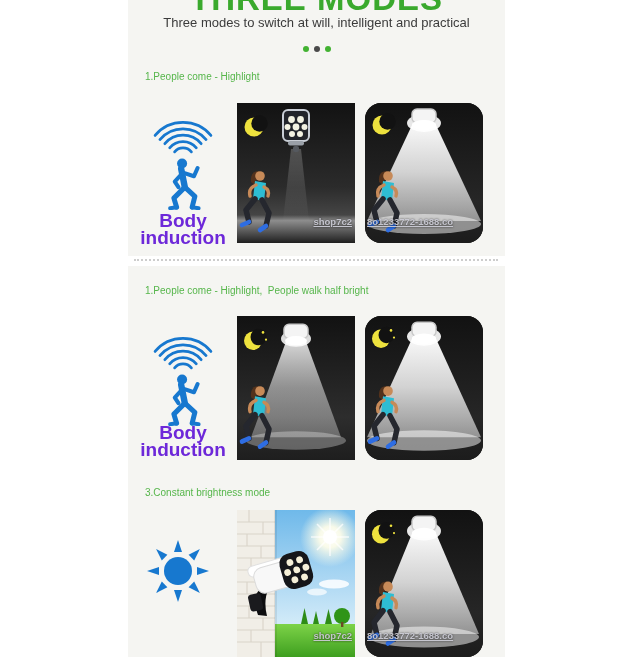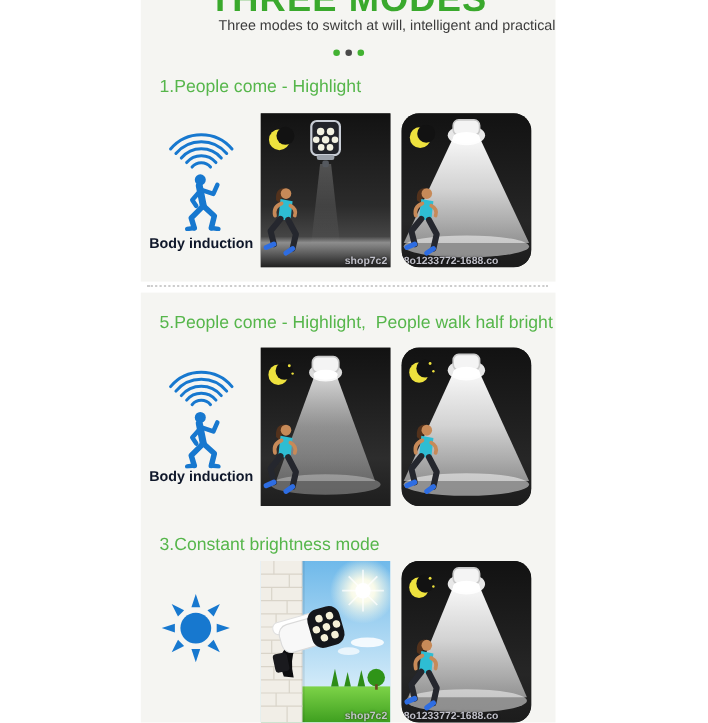--- a/index.html
+++ b/index.html
@@ -11,61 +11,61 @@
   .panel{position:absolute;left:128px;width:377px;background:#f5f5f2;overflow:hidden;}
   .panel-1{top:0;height:256px;}
   .panel-2{top:266px;height:391px;}
   .divider{position:absolute;left:134px;width:364px;top:259px;border-top:2px dotted #cdcdcd;}
 
   .big-title{
     position:absolute;top:-20px;left:0;width:100%;text-align:center;
     font-size:33px;font-weight:800;letter-spacing:1px;color:#3aa92d;white-space:nowrap;
   }
   .subtitle{
-    position:absolute;top:15px;left:0;width:100%;text-align:right;
+    position:absolute;top:15px;left:0;width:100%;text-align:center;
     font-size:13px;color:#3b3b3b;
   }
   .dots{position:absolute;top:43px;left:0;width:100%;text-align:center;line-height:8px;}
   .dots i{display:inline-block;width:6px;height:6px;border-radius:50%;margin:0 2.5px;}
   .dots .g{background:#42b232;}
   .dots .d{background:#4a4a4a;}
 
   .sec-heading{
     position:absolute;left:17px;
-    font-size:16px;color:#56b64b;white-space:pre;
+    font-size:10px;color:#56b64b;white-space:pre;
   }
   .h-1{top:71px;}
   .h-2{top:19px;}
   .h-3{top:221px;}
 
   .icon-svg{position:absolute;display:block;}
   .sensor-1{left:14px;top:106px;width:82px;height:104px;}
   .sensor-2{left:14px;top:56px;width:82px;height:104px;}
   .sun-3{left:18px;top:273px;width:64px;height:64px;}
   .icon-label{
     position:absolute;left:0;width:110px;text-align:center;
-    font-size:13px;font-weight:bold;color:#0f172a;line-height:17px;
+    font-size:19px;font-weight:bold;color:#6d28d9;line-height:17px;
   }
   .lbl-1{top:212px;}
   .lbl-2{top:158px;}
   .lbl-3{top:343px;}
 
   .scene{position:absolute;width:118px;overflow:hidden;background:#121212;}
   .scene svg{display:block;width:100%;height:100%;}
   .r1{top:103px;height:140px;}
   .r2{top:50px;height:144px;}
   .r3{top:244px;height:147px;}
   .col-a{left:109px;}
   .col-b{left:237px;border-radius:16px;}
   .scene-day{background:#cfe9f8;}
 
   .wm{
-    position:absolute;bottom:0;
+    position:absolute;bottom:16px;
     font-size:9.5px;font-weight:bold;color:rgba(206,206,216,0.92);
-    text-shadow:0 0 2px rgba(0,0,0,0.7);white-space:nowrap;
+    text-shadow:0 0 2px rgba(0,0,0,0.7);white-space:nowrap;text-decoration:underline;
   }
   .wm-r{right:3px;}
   .wm-l{left:2px;}
 </style>
 </head>
 <body>
 
 <div class="panel panel-1">
 
   <div class="big-title">THREE MODES</div>
@@ -179,21 +179,21 @@
       </g>
     </svg>
     <div class="wm wm-l">8o1233772-1688.co</div>
   </div>
 </div>
 
 <div class="divider"></div>
 
 <div class="panel panel-2">
 
-  <div class="sec-heading h-2">5.People come - Highlight,  People walk half bright</div>
+  <div class="sec-heading h-2">1.People come - Highlight,  People walk half bright</div>
 
   <svg class="icon-svg sensor-2" viewBox="0 0 82 114">
     <g stroke="#1778cf" stroke-width="3" fill="none" stroke-linecap="round">
       <path d="M31.8,50.3 A12 12 0 0 1 50.2,50.3"></path>
       <path d="M26.4,45.8 A19 19 0 0 1 55.6,45.8"></path>
       <path d="M21.1,41.3 A26 26 0 0 1 60.9,41.3"></path>
       <path d="M15.7,36.8 A33 33 0 0 1 66.3,36.8"></path>
       <path d="M10.4,32.3 A40 40 0 0 1 71.6,32.3"></path>
     </g>
     <g fill="#1778cf" stroke="#1778cf" stroke-linecap="round" stroke-linejoin="round">

